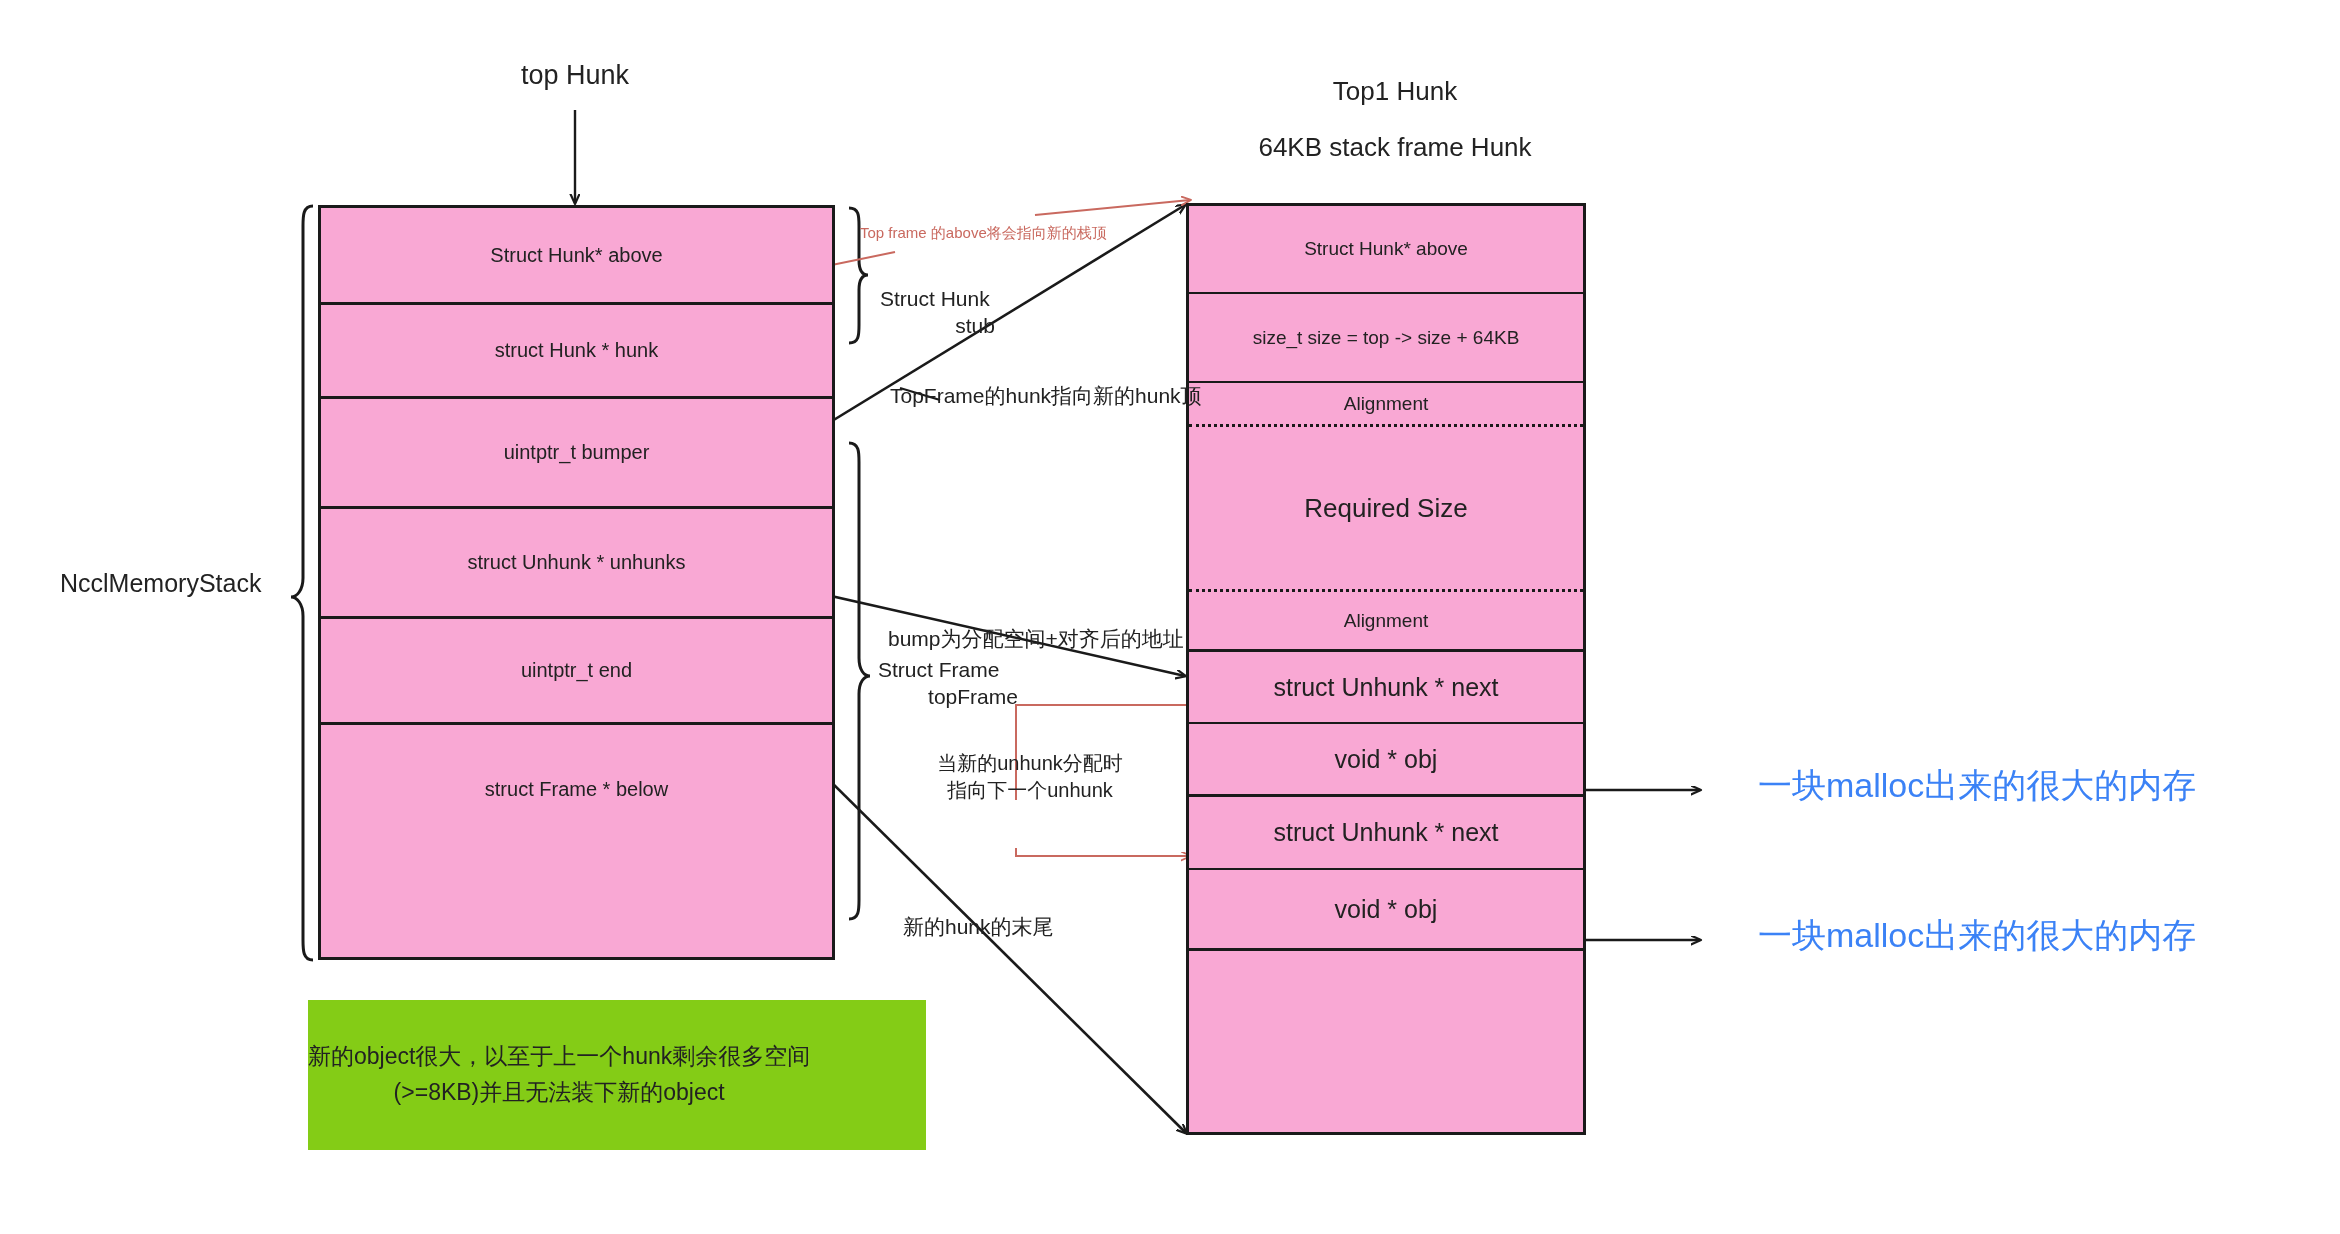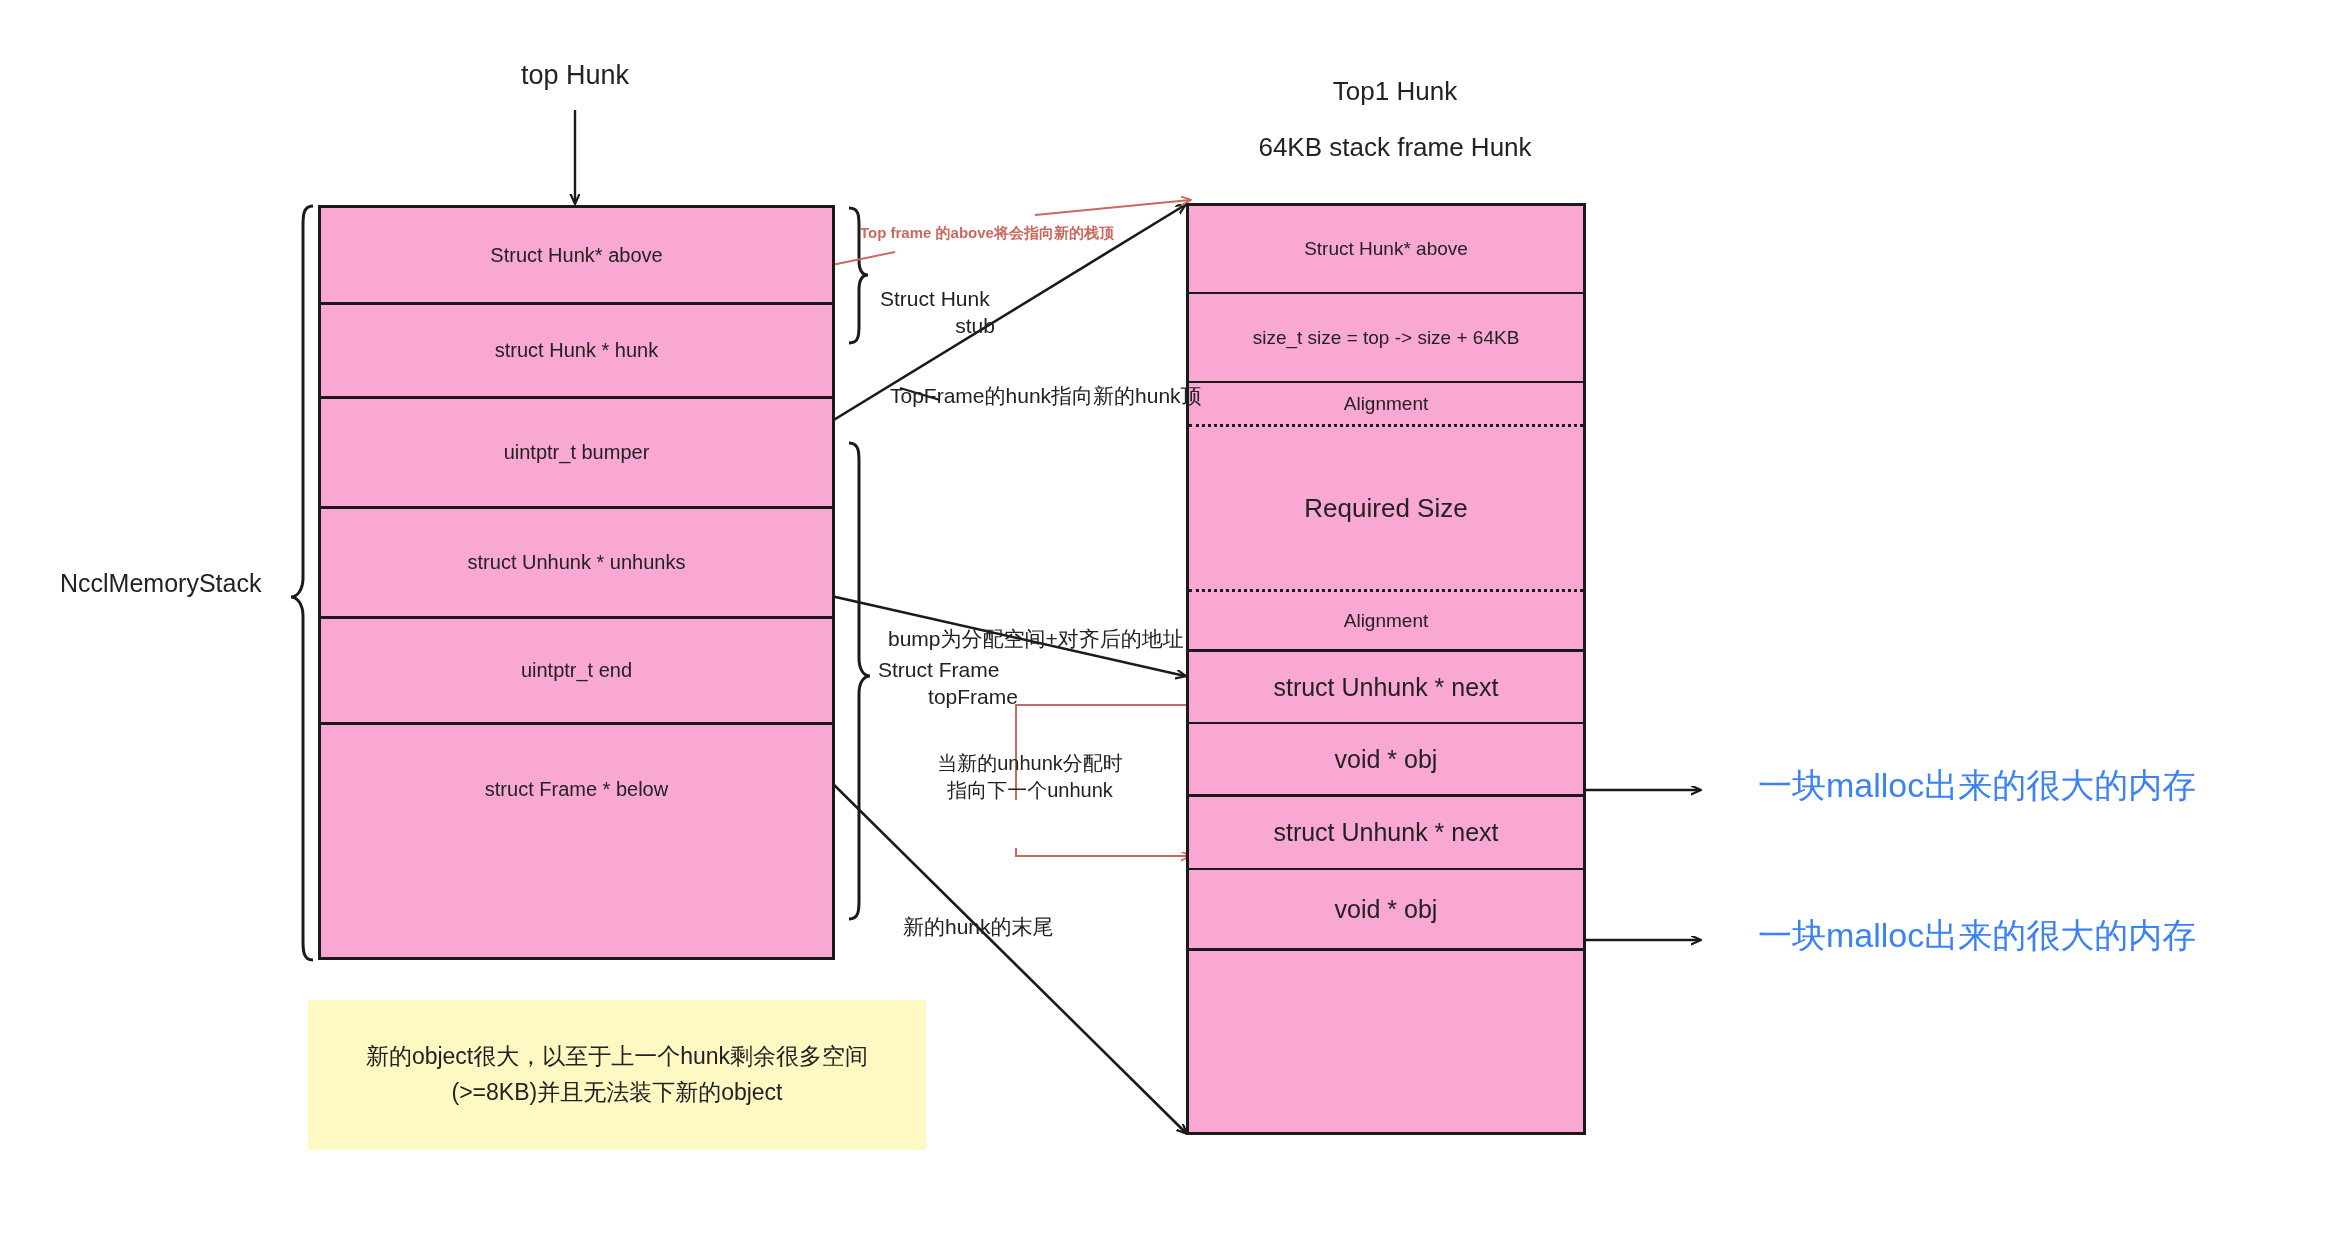--- a/index.html
+++ b/index.html
@@ -48,28 +48,26 @@
   .label-plain {
     position: absolute;
     color: #222;
     white-space: pre;
     text-align: center;
   }
   .label-red {
     position: absolute;
     color: #c9695f;
     white-space: pre;
-    font-weight: bold;
   }
   .note-box {
     position: absolute;
-    background: #fef9c3;
+    background: #84cc16;
     display: flex;
     align-items: center;
-    justify-content: center;
     text-align: center;
     line-height: 1.55;
     color: #222;
   }
   .big-cn {
     position: absolute;
     color: #3b82f6;
     white-space: pre;
   }
 </style>

